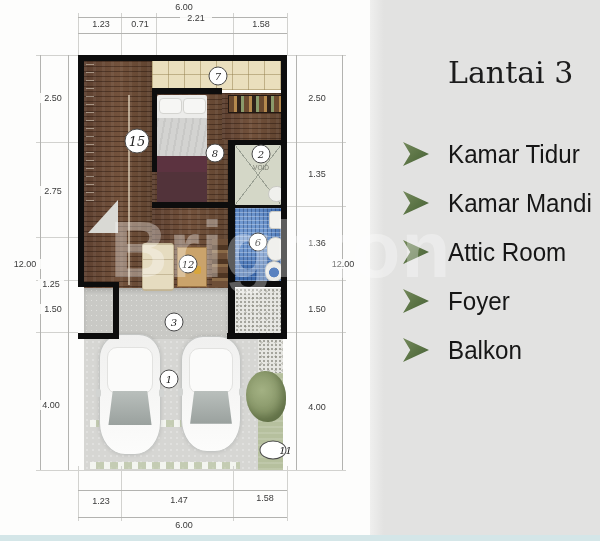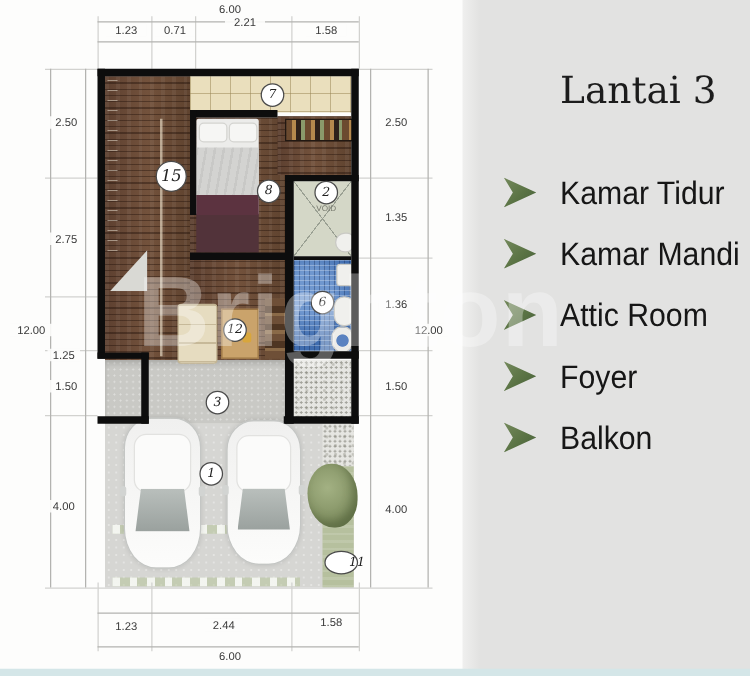--- a/index.html
+++ b/index.html
@@ -235,21 +235,21 @@
     <span class="dimlabel" style="left:40px;top:304px;width:24px;">1.50</span>
     <span class="dimlabel" style="left:38px;top:400px;width:24px;">4.00</span>
     <span class="dimlabel" style="left:8px;top:259px;width:32px;">12.00</span>
     <span class="dimlabel" style="left:303px;top:93px;width:26px;">2.50</span>
     <span class="dimlabel" style="left:303px;top:169px;width:26px;">1.35</span>
     <span class="dimlabel" style="left:303px;top:238px;width:26px;">1.36</span>
     <span class="dimlabel" style="left:303px;top:304px;width:26px;">1.50</span>
     <span class="dimlabel" style="left:303px;top:402px;width:26px;">4.00</span>
     <span class="dimlabel" style="left:326px;top:259px;width:32px;">12.00</span>
     <span class="dimlabel" style="left:86px;top:496px;width:28px;">1.23</span>
-    <span class="dimlabel" style="left:164px;top:495px;width:28px;">2.44</span>
+    <span class="dimlabel" style="left:164px;top:495px;width:28px;">1.47</span>
     <span class="dimlabel" style="left:250px;top:493px;width:28px;">1.58</span>
     <span class="dimlabel" style="left:168px;top:520px;width:30px;">6.00</span>
   </div>
 
   <div class="panel">
     <div class="panel-title">Lantai 3</div>
     <div class="legend">
       <div class="legend-row">
         <span class="bullet"></span>
         <span class="legend-label">Kamar Tidur</span>

